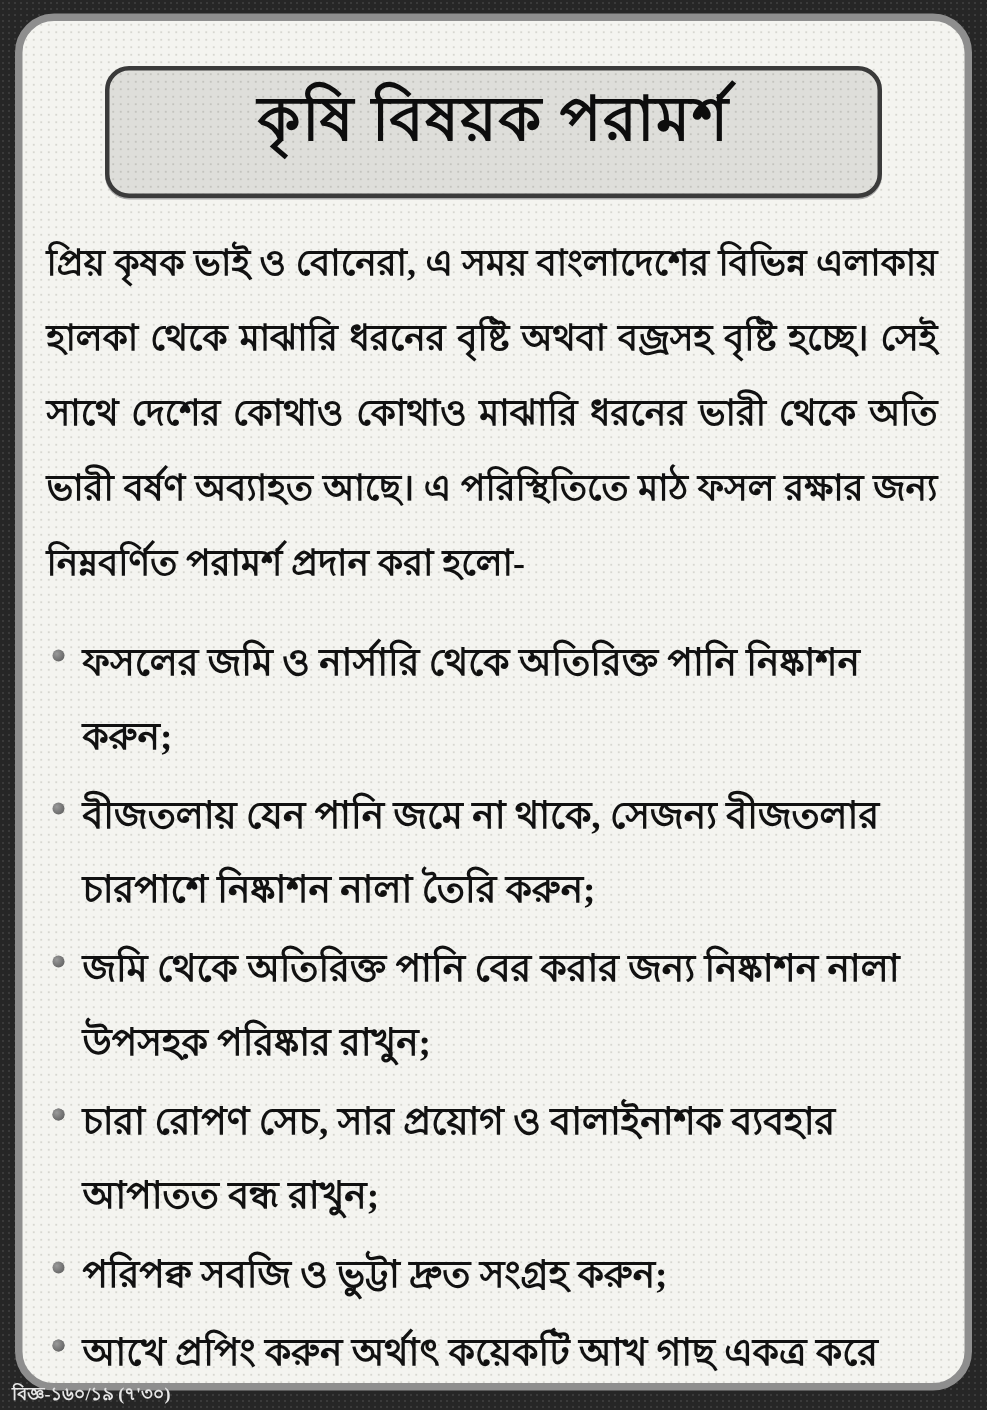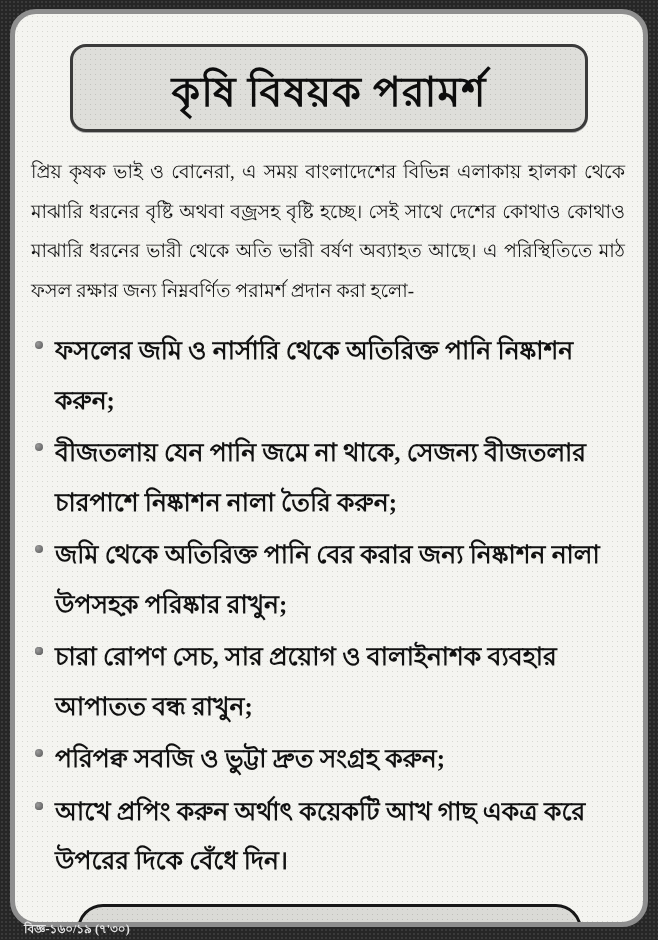--- a/index.html
+++ b/index.html
@@ -28,29 +28,29 @@
     overflow:hidden;
   }
   .title-box{
     margin:30px auto 0 auto;
     width:512px;height:82px;
     border:3px solid #3a3a3a;
     border-radius:16px;
     background-color:#dededa;
     background-image:radial-gradient(circle,#c3c3be 0.8px, transparent 0.95px);
     background-size:5px 5px;
-    display:flex;align-items:flex-end;justify-content:center;
+    display:flex;align-items:flex-start;justify-content:center;
     box-shadow:0 1px 0 #aaa;
   }
   .title-box h1{
     margin:0;font-size:41px;font-weight:bold;letter-spacing:1px;color:#0d0d0d;
   }
   .intro{
     margin:20px 18px 0 16px;
-    font-size:19px;font-weight:normal;line-height:2.08;
+    font-size:24px;font-weight:bold;line-height:2.08;
     text-align:justify;color:#111;
   }
   .advice{
     list-style:none;margin:16px 10px 0 14px;padding:0;
   }
   .advice li{
     position:relative;
     padding-left:26px;
     font-size:25px;font-weight:bold;line-height:1.98;
     margin-bottom:3px;color:#111;
@@ -70,21 +70,21 @@
     background-image:radial-gradient(circle,#bfbfba 0.8px, transparent 0.95px);
     background-size:5px 5px;
     padding:10px 22px 12px 22px;
     box-sizing:border-box;
     text-align:center;
   }
   .notice-box p{
     margin:0;font-size:20px;font-weight:bold;line-height:1.85;color:#141414;
   }
   .print-ref{
-    position:absolute;left:24px;bottom:0px;
+    position:absolute;left:8px;bottom:0px;
     font-size:12px;font-weight:bold;color:#e6e6e6;
     background:transparent;
   }
 </style>
 </head>
 <body>
 
 <div class="frame">
   <div class="page">
 

